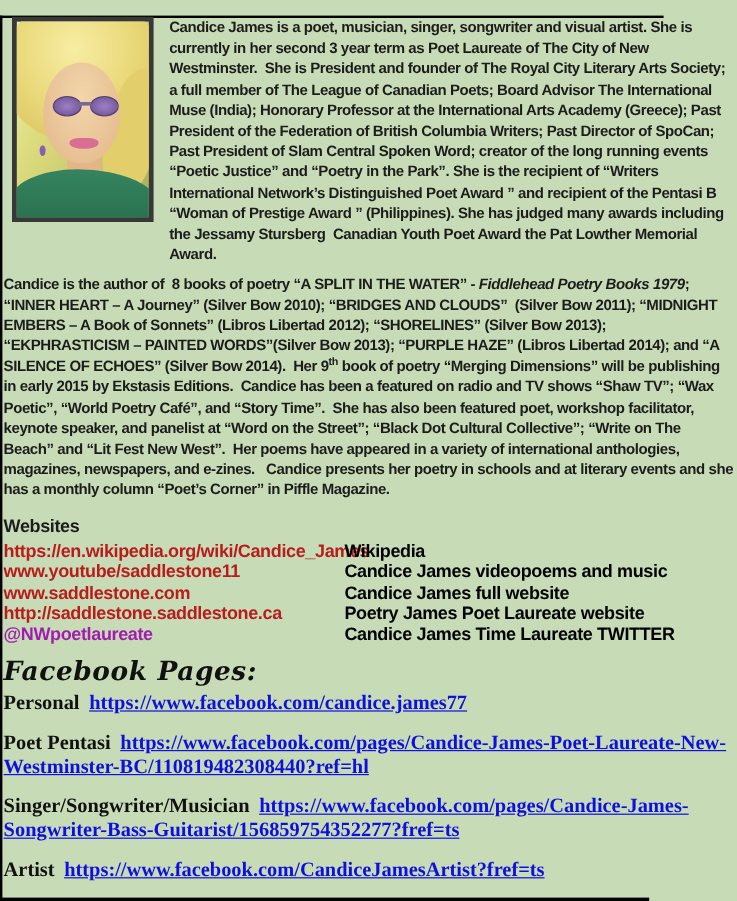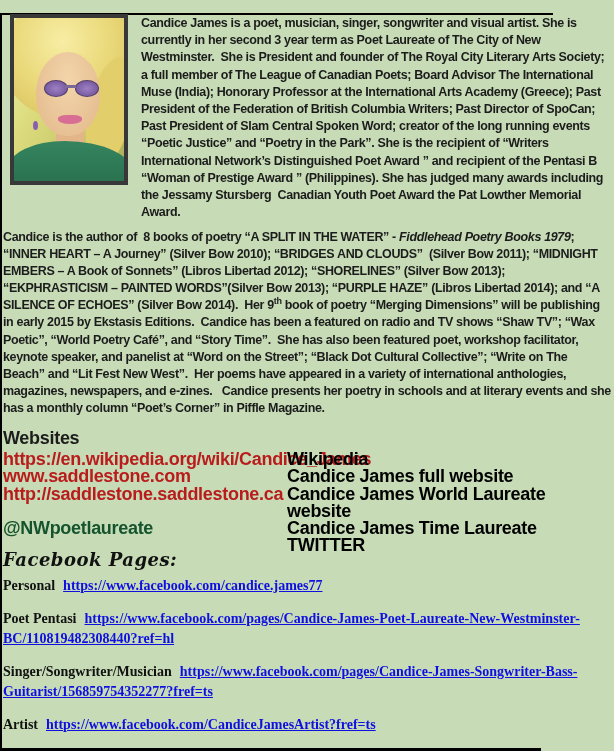--- a/index.html
+++ b/index.html
@@ -41,33 +41,33 @@
               font-size:12.5px;font-weight:bold;line-height:17.2px;letter-spacing:-0.35px;
               white-space:pre-wrap;}
   .books-text{position:absolute;left:3px;top:229px;width:609px;margin:0;
               font-size:12.5px;font-weight:bold;line-height:17.1px;letter-spacing:-0.35px;
               white-space:pre-wrap;}
   .books-text i{font-style:italic;}
   .books-text sup{font-size:9px;line-height:0;}
 
   
   .websites{position:absolute;left:3px;top:430px;width:609px;
-            font-size:18px;font-weight:bold;letter-spacing:-0.3px;}
+            font-size:15px;font-weight:bold;letter-spacing:-0.3px;}
   .websites-title{line-height:17px;margin-bottom:4px;}
   .site-row{display:flex;line-height:17.3px;}
   .site-url{flex:0 0 284px;width:284px;color:#b91c1c;cursor:pointer;}
-  .site-handle{flex:0 0 284px;width:284px;color:#14532d;text-decoration:none;}
+  .site-handle{flex:0 0 284px;width:284px;color:#a21caf;text-decoration:none;}
   .site-desc{color:#000000;}
 
   
   .fb{position:absolute;left:3px;top:549px;width:606px;
       font-family:"Liberation Serif",serif;font-weight:bold;color:#111;}
-  .fb-title{font-family:"DejaVu Serif",serif;font-style:italic;font-size:18px;
+  .fb-title{font-family:"DejaVu Serif",serif;font-style:italic;font-size:22px;
             line-height:22px;margin-bottom:5px;letter-spacing:0.5px;}
-  .fb-row{margin:0 0 12px 0;font-size:14px;line-height:20.5px;}
+  .fb-row{margin:0 0 12px 0;font-size:17px;line-height:20.5px;}
   .fb-label{margin-right:8px;}
   .fb-link{color:#0f0fe0;text-decoration:underline;cursor:pointer;word-break:break-word;}
 </style>
 </head>
 <body>
 
 <div class="page">
 
   <div class="border-top"></div>
   <div class="border-left"></div>
@@ -90,26 +90,30 @@
 
   <p class="books-text"><span>Candice is the author of  8 books of poetry “A SPLIT IN THE WATER” - </span><i>Fiddlehead Poetry Books 1979</i><span>; “INNER HEART – A Journey” (Silver Bow 2010); “BRIDGES AND CLOUDS”  (Silver Bow 2011); “MIDNIGHT EMBERS – A Book of Sonnets” (Libros Libertad 2012); “SHORELINES” (Silver Bow 2013); “EKPHRASTICISM – PAINTED WORDS”(Silver Bow 2013); “PURPLE HAZE” (Libros Libertad 2014); and “A SILENCE OF ECHOES” (Silver Bow 2014).  Her 9</span><sup>th</sup><span> book of poetry “Merging Dimensions” will be publishing in early 2015 by Ekstasis Editions.  Candice has been a featured on radio and TV shows “Shaw TV”; “Wax Poetic”, “World Poetry Café”, and “Story Time”.  She has also been featured poet, workshop facilitator, keynote speaker, and panelist at “Word on the Street”; “Black Dot Cultural Collective”; “Write on The Beach” and “Lit Fest New West”.  Her poems have appeared in a variety of international anthologies, magazines, newspapers, and e-zines.   Candice presents her poetry in schools and at literary events and she has a monthly column “Poet’s Corner” in Piffle Magazine.</span></p>
 
   <div class="websites">
     <div class="websites-title">Websites</div>
     <div class="site-row">
       <a class="site-url">https://en.wikipedia.org/wiki/Candice_James</a>
       <span class="site-desc">Wikipedia</span>
     </div>
     <div class="site-row">
+      <a class="site-url">www.youtube/saddlestone11</a>
+      <span class="site-desc">Candice James videopoems and music</span>
+    </div>
+    <div class="site-row">
       <a class="site-url">www.saddlestone.com</a>
       <span class="site-desc">Candice James full website</span>
     </div>
     <div class="site-row">
       <a class="site-url">http://saddlestone.saddlestone.ca</a>
-      <span class="site-desc">Candice James World Laureate website</span>
+      <span class="site-desc">Poetry James Poet Laureate website</span>
     </div>
     <div class="site-row">
       <span class="site-handle">@NWpoetlaureate</span>
       <span class="site-desc">Candice James Time Laureate TWITTER</span>
     </div>
   </div>
 
   <div class="fb">
     <div class="fb-title">Facebook Pages:</div>
     <p class="fb-row">

